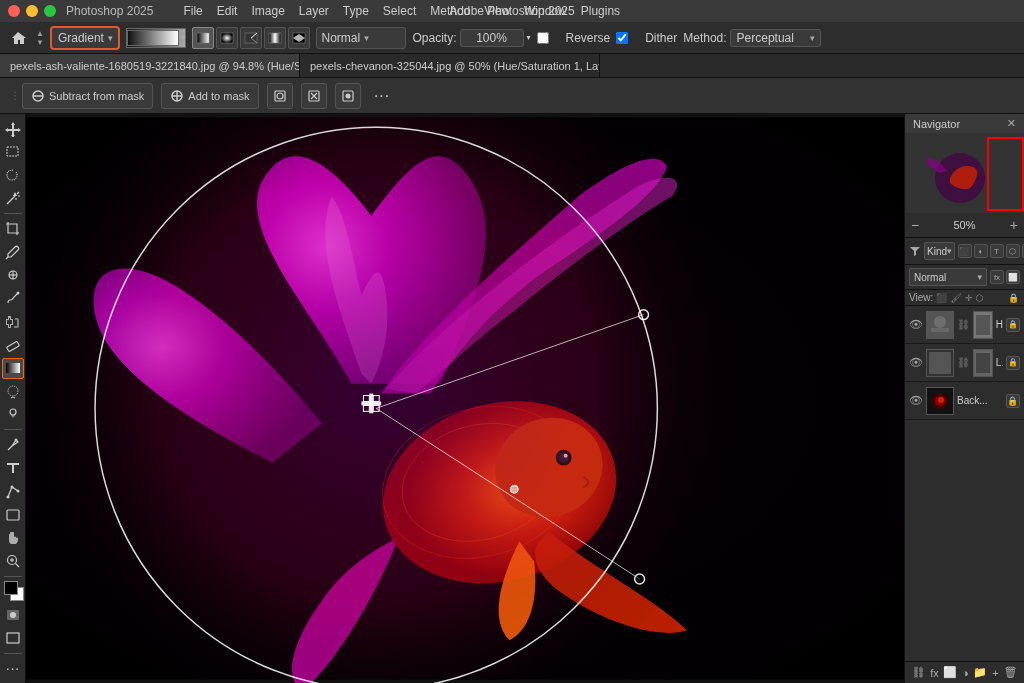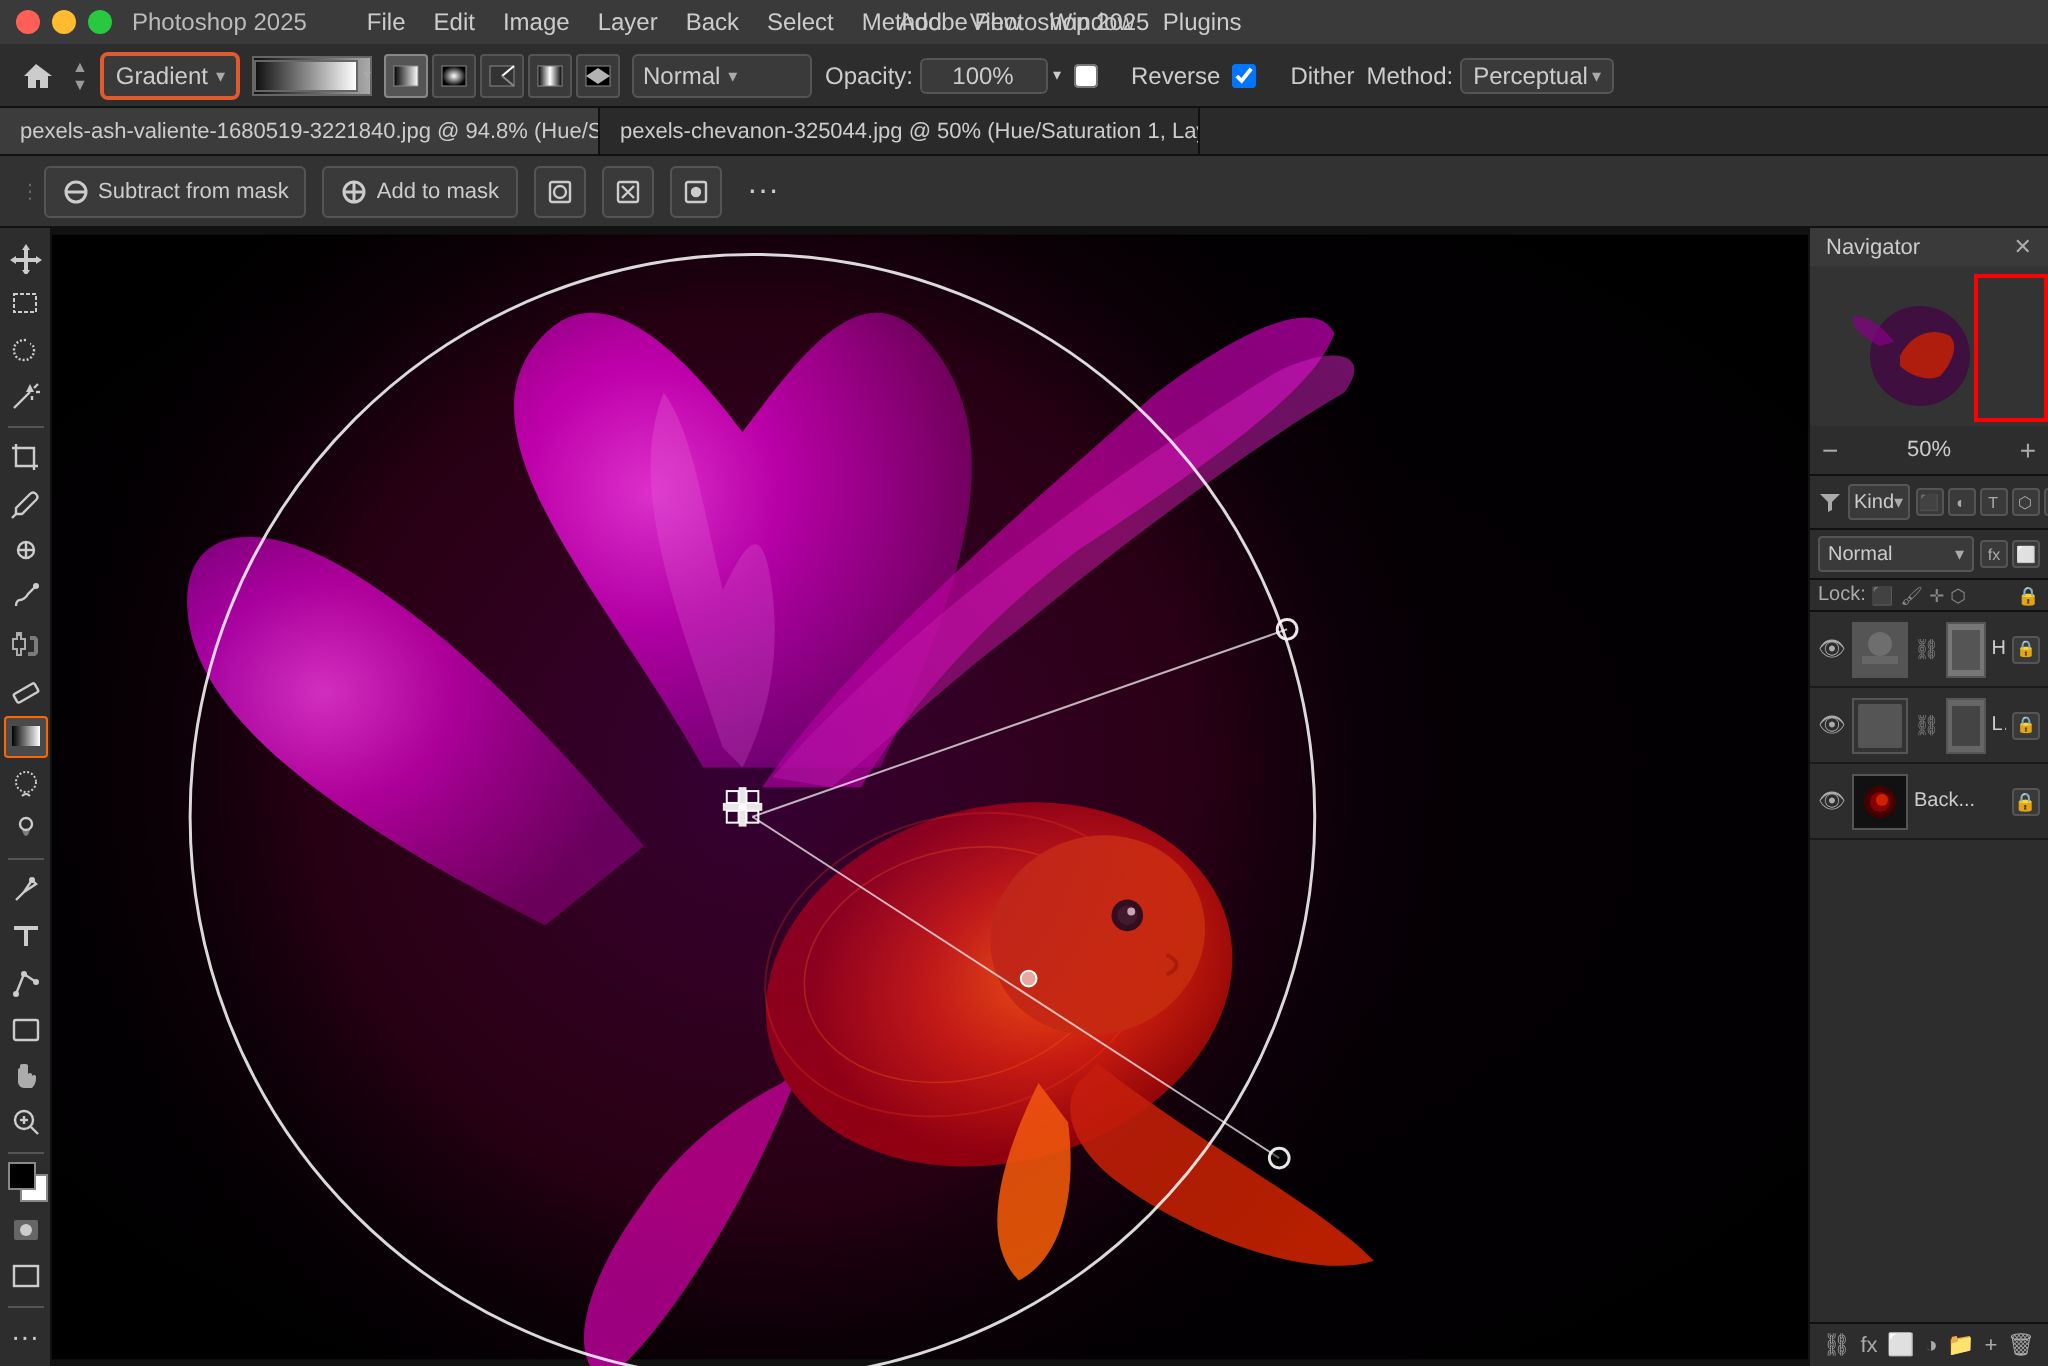--- a/index.html
+++ b/index.html
@@ -57,21 +57,21 @@
       display: flex; align-items: center;
     }
     .gradient-type-btns { display: flex; gap: 2px; }
     .gt-btn { width: 22px; height: 22px; display: flex; align-items: center; justify-content: center; border: 1px solid #555; border-radius: 2px; cursor: pointer; color: #ccc; font-size: 10px; background: #3a3a3a; }
     .gt-btn.active { background: #555; border-color: #888; }
     .mode-dropdown { height: 22px; background: #3a3a3a; border: 1px solid #555; border-radius: 3px; color: #ccc; padding: 0 4px; font-size: 12px; cursor: pointer; display: flex; align-items: center; gap: 4px; min-width: 90px; }
     .opacity-group { display: flex; align-items: center; gap: 3px; font-size: 12px; color: #ccc; }
     .opacity-val { background: #3a3a3a; border: 1px solid #555; border-radius: 3px; padding: 1px 4px; width: 64px; text-align: center; }
     .checkbox-group { display: flex; align-items: center; gap: 17px; font-size: 12px; color: #ccc; }
     .method-group { display: flex; align-items: center; gap: 3px; font-size: 12px; color: #ccc; }
-    .method-val { background: #3a3a3a; border: 1px solid #555; border-radius: 3px; padding: 1px 6px; cursor: pointer; display: flex; align-items: center; gap: 2px; text-align: center; }
+    .method-val { background: #3a3a3a; border: 1px solid #555; border-radius: 3px; padding: 1px 6px; cursor: pointer; display: flex; align-items: center; gap: 16px; text-align: center; }
 
     
     #tab-bar {
       height: 24px;
       background: #2a2a2a;
       display: flex;
       align-items: center;
       border-bottom: 1px solid #111;
     }
     .tab {
@@ -283,21 +283,21 @@
     <div class="tl tl-red"></div>
     <div class="tl tl-yellow"></div>
     <div class="tl tl-green"></div>
   </div>
   <span style="margin-left:10px;font-size:12px;color:#bbb;">Photoshop 2025</span>
   <div class="menu-bar-items">
     <span class="menu-item">File</span>
     <span class="menu-item">Edit</span>
     <span class="menu-item">Image</span>
     <span class="menu-item">Layer</span>
-    <span class="menu-item">Back</span>
+    <span class="menu-item">Type</span>
     <span class="menu-item">Select</span>
     <span class="menu-item">Method</span>
     <span class="menu-item">View</span>
     <span class="menu-item">Window</span>
     <span class="menu-item">Plugins</span>
   </div>
   <div id="app-title">Adobe Photoshop 2025</div>
 </div>
 
 <div id="options-bar">
@@ -721,21 +721,21 @@
           <span>Normal</span>
           <span class="chevron">▾</span>
         </div>
         <div class="opacity-row-icons">
           <div class="fi" title="Layer style">fx</div>
           <div class="fi">⬜</div>
         </div>
       </div>
 
       <div id="lock-row">
-        <span>Lock:</span>
+        <span>View:</span>
         <span class="lock-icon-sm" title="Lock transparent pixels">⬛</span>
         <span class="lock-icon-sm" title="Lock image pixels">🖌</span>
         <span class="lock-icon-sm" title="Lock position">✛</span>
         <span class="lock-icon-sm" title="Lock artboard">⬡</span>
         <span class="lock-icon-sm" title="Lock all" style="margin-left:auto;">🔒</span>
       </div>
 
       <div id="layers-list">
 
         <div class="layer-item">

